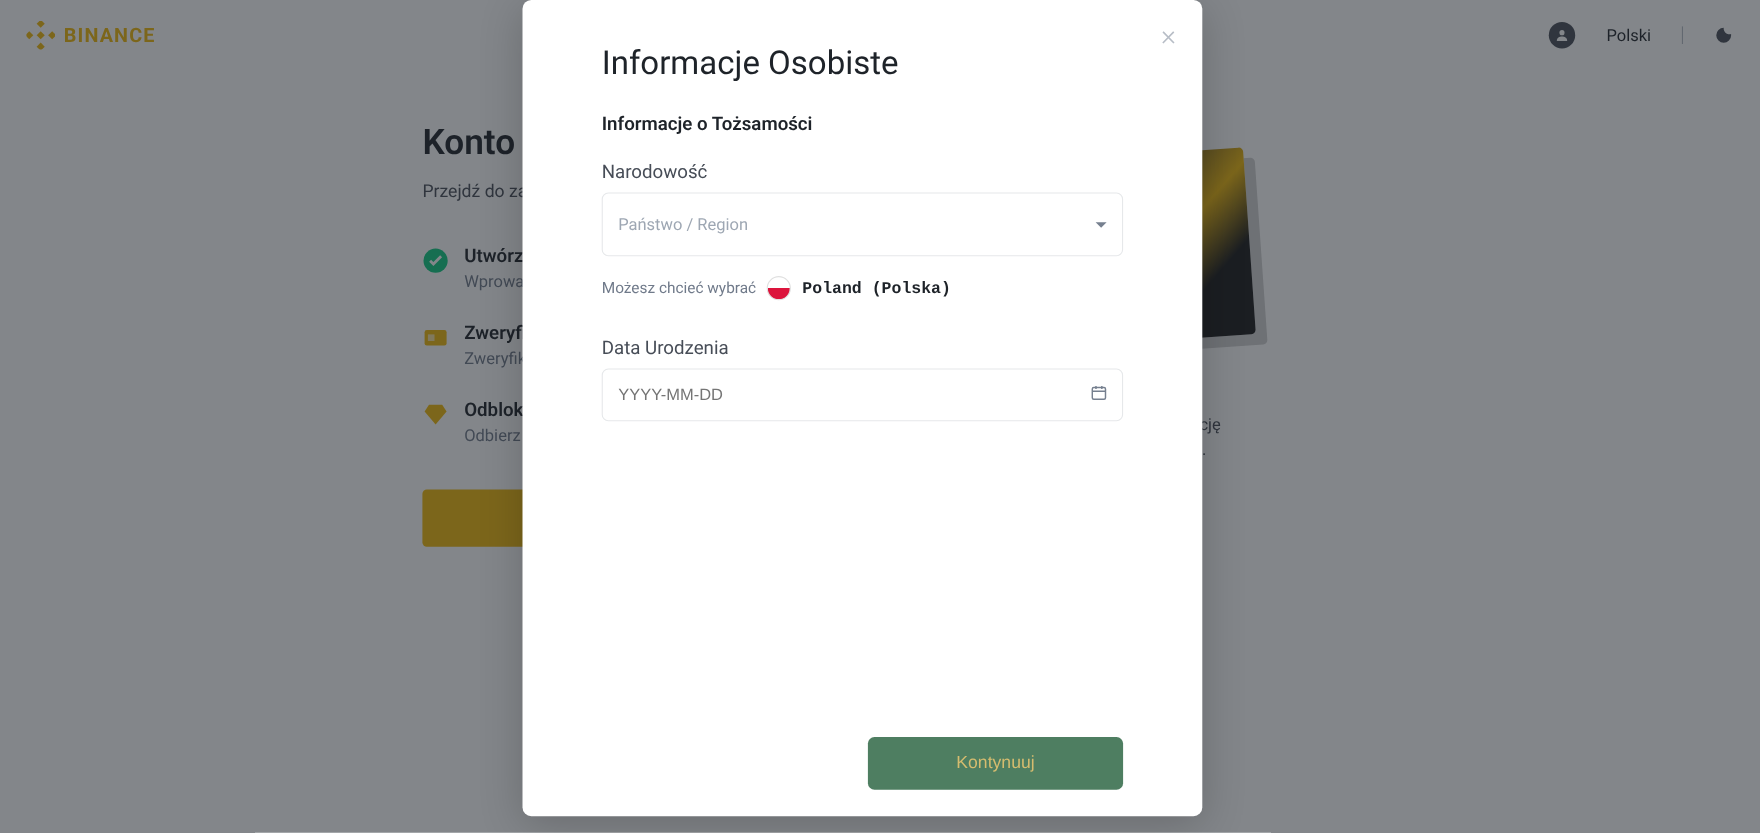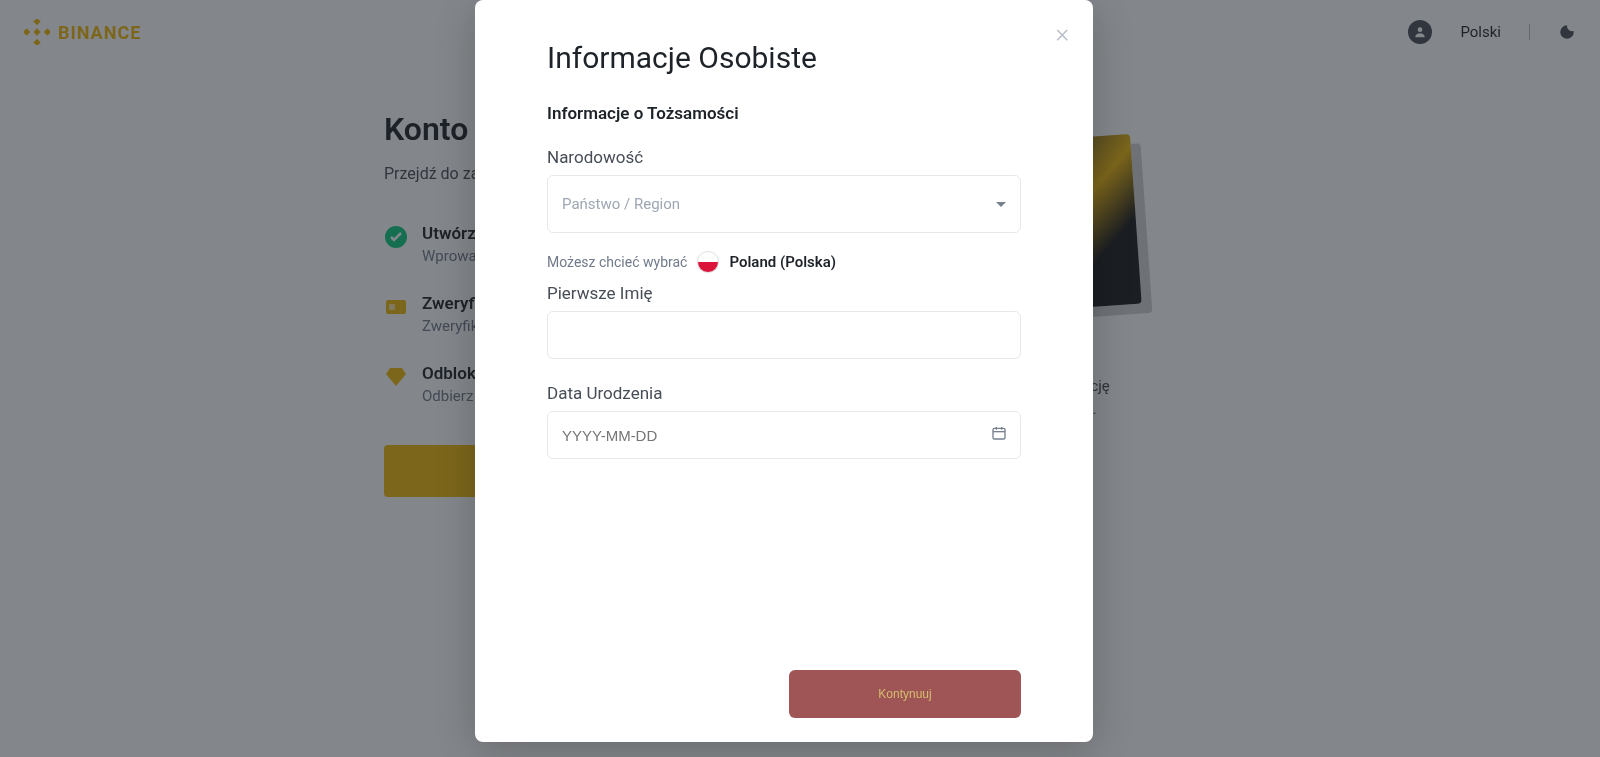--- a/index.html
+++ b/index.html
@@ -36,28 +36,28 @@
     .modal-close { position: absolute; top: 18px; right: 24px; color: #b7bdc6; font-size: 26px; cursor: pointer; font-weight: 300; }
     .modal-title { font-size: 30px; font-weight: 400; color: #1e2329; margin-bottom: 28px; }
     .modal-section { font-size: 17px; font-weight: 600; color: #1e2329; margin-bottom: 24px; }
     .form-label { font-size: 17px; color: #474d57; margin-bottom: 8px; display: block; }
     .form-select { width: 100%; height: 58px; border: 1px solid #e6e8ea; border-radius: 6px; padding: 0 14px; display: flex; align-items: center; justify-content: space-between; cursor: pointer; margin-bottom: 18px; }
     .placeholder { color: #9ea7b3; font-size: 15px; }
     .caret { width: 0; height: 0; border-left: 5px solid transparent; border-right: 5px solid transparent; border-top: 5px solid #76808f; }
     .suggest-row { display: flex; align-items: center; gap: 10px; margin-bottom: 10px; }
     .suggest-text { font-size: 14px; color: #707a8a; }
     .flag { width: 22px; height: 22px; border-radius: 50%; background: linear-gradient(to bottom, #fff 50%, #dc143c 50%); border: 1px solid #e0e0e0; flex-shrink: 0;}
-    .country-name { font-size: 15px; font-weight: 600; color: #1e2329; }
+    .country-name { font-size: 15px; font-weight: 600; color: #1e2329; font-family: Liberation Mono, monospace; }
     .form-row { display: flex; gap: 12px; margin-bottom: 24px; }
     .form-col { flex: 1; }
     .form-input { width: 100%; height: 48px; border: 1px solid #e6e8ea; border-radius: 6px; padding: 0 14px; font-size: 15px; outline: none; }
     .date-wrap { position: relative; }
     .cal-icon { position: absolute; right: 14px; top: 50%; transform: translateY(-50%); color: #76808f; }
     .modal-footer { margin-top: auto; display: flex; justify-content: flex-end; }
-    .continue-btn { background: #7f1d1d; color: #c7a63f; border: none; padding: 14px 24px; font-size: 12px; font-weight: 500; border-radius: 6px; cursor: not-allowed; width: 232px; height: 48px; opacity: 0.75;}
+    .continue-btn { background: #14532d; color: #c7a63f; border: none; padding: 14px 24px; font-size: 16px; font-weight: 500; border-radius: 6px; cursor: not-allowed; width: 232px; height: 48px; opacity: 0.75;}
     .round-corners {border-radius: 8px;}
   </style>
 </head>
 <body>
 
 <div class="header">
   <div class="logo">
     <svg width="26" height="26" viewBox="0 0 100 100">
         <g fill="#F0B90B">
           <rect x="40" y="0" width="20" height="20" transform="rotate(45 50 10)"></rect>
@@ -144,24 +144,20 @@
     <span class="caret"></span>
   </div>
 
   <div class="suggest-row">
     <span class="suggest-text">Możesz chcieć wybrać</span>
     <span class="flag"></span>
     <span class="country-name">Poland (Polska)</span>
   </div>
 
   <div class="form-row">
-    <div class="form-col">
-      <label class="form-label">Pierwsze Imię</label>
-      <input class="form-input" type="text" style="">
-    </div>
   </div>
 
   <div>
     <label class="form-label">Data Urodzenia</label>
     <div class="date-wrap">
       <input class="form-input" type="text" placeholder="YYYY-MM-DD" style="">
       <span class="cal-icon">
         <svg width="16" height="16" viewBox="0 0 24 24" fill="#76808f">
             <rect x="3" y="5" width="18" height="16" rx="2" fill="none" stroke="#76808f" stroke-width="2"></rect>
             <line x1="3" y1="10" x2="21" y2="10" stroke="#76808f" stroke-width="2"></line>

